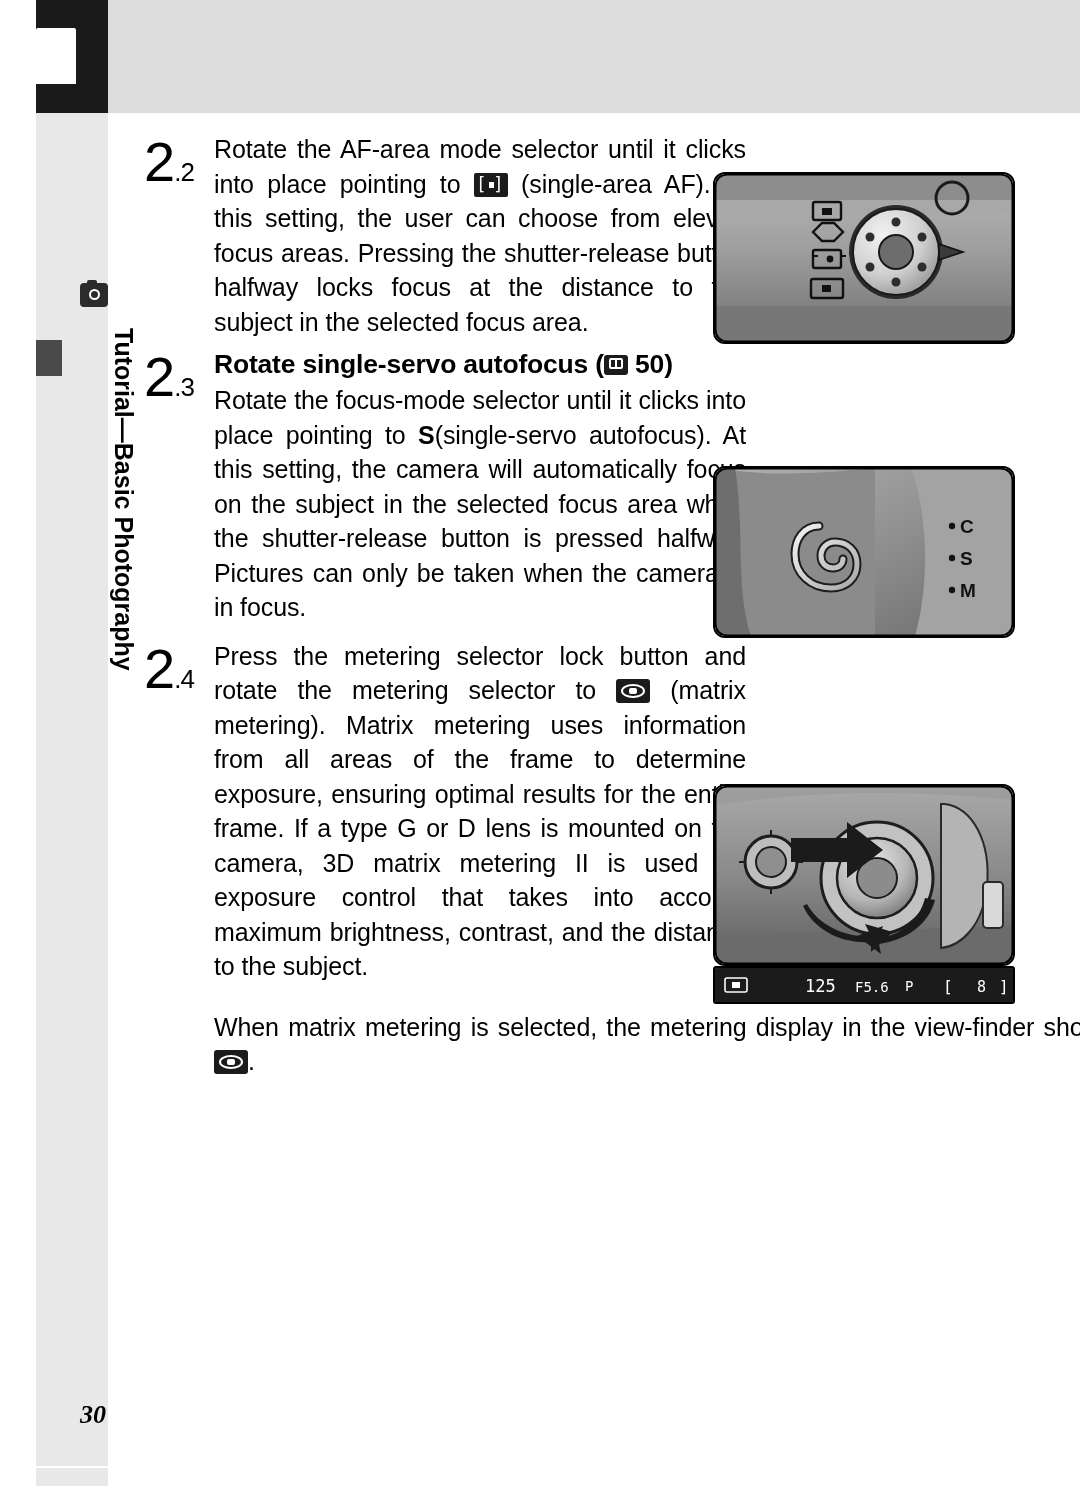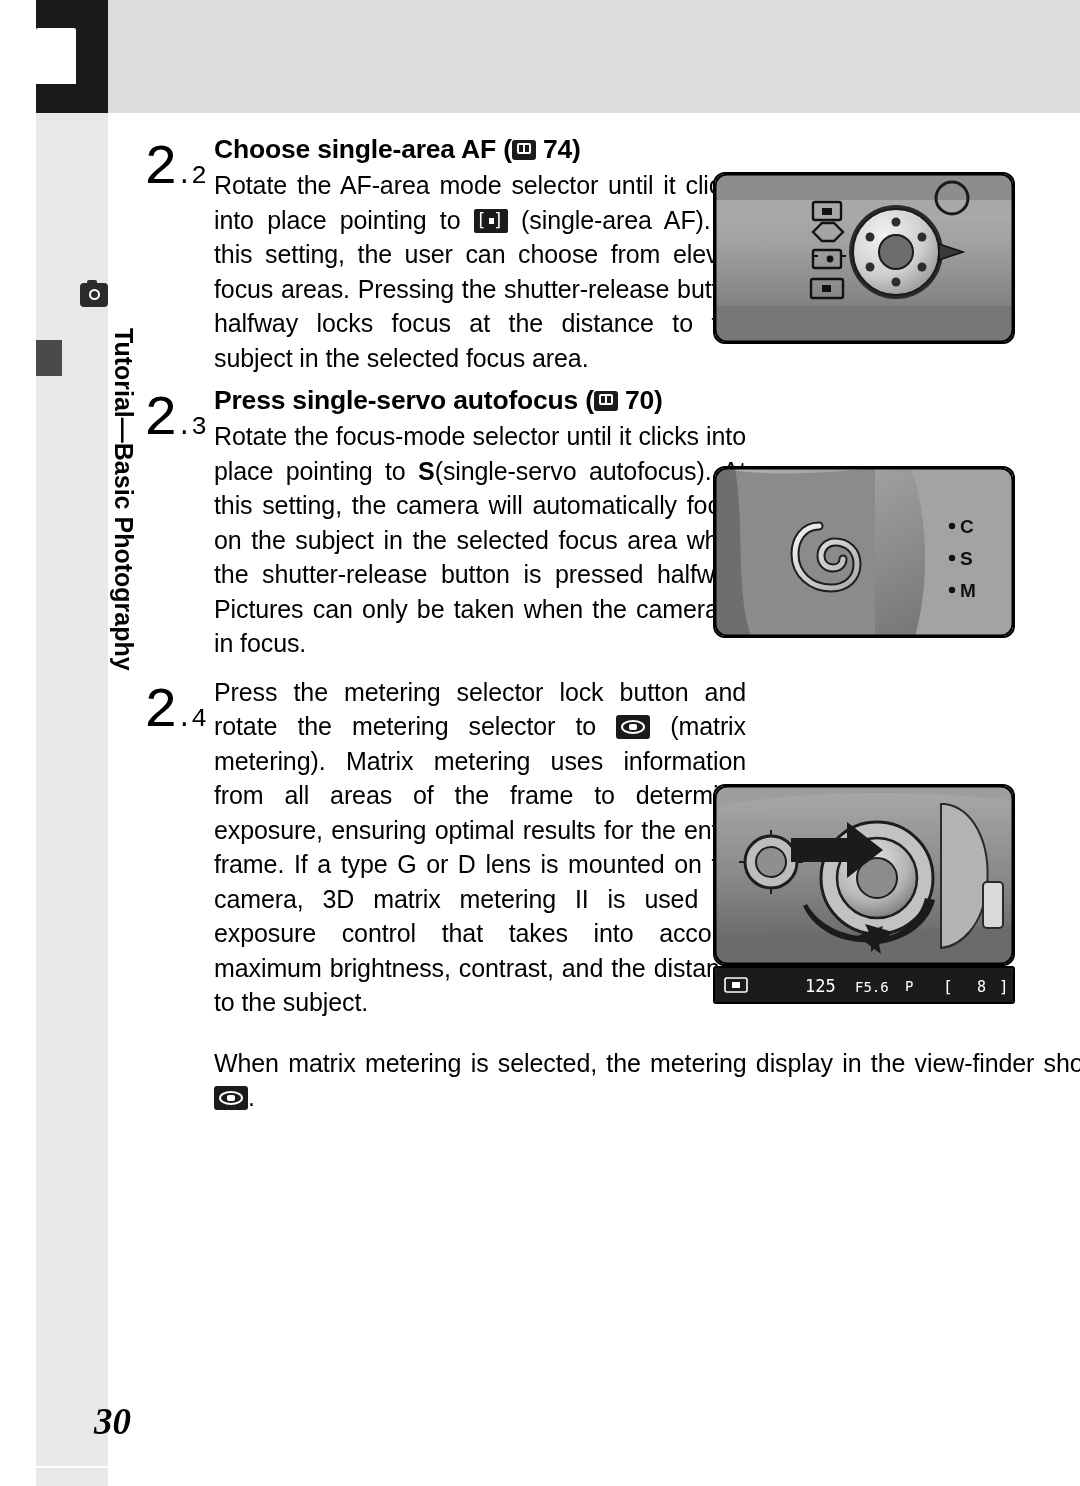--- a/index.html
+++ b/index.html
@@ -111,23 +111,23 @@
   .step {
     position: relative;
     margin-bottom: 8px;
   }
   .step-num {
     position: absolute;
     left: 0; top: 0;
     width: 66px;
     font-size: 56px;
     font-weight: 300;
-    line-height: 72px;
+    line-height: 60px;
     letter-spacing: -1px;
-    font-family: Liberation Mono, monospace;
+    font-family: Liberation Sans, sans-serif;
   }
   .step-num .sub {
     font-size: 26px;
     vertical-align: baseline;
   }
   .step-body {
     margin-left: 70px;
     width: 532px;
   }
   .step-title {
@@ -262,22 +262,22 @@
     left: 713px; top: 966px; width: 298px; height: 34px;
     background: #fca5a5;
     border: 2px solid #000;
     border-radius: 3px;
     overflow: hidden;
   }
 
   
   .page-num {
     position: absolute;
-    left: 94px; top: 1400px;
-    font-size: 37px;
+    left: 80px; top: 1400px;
+    font-size: 26px;
     font-style: italic;
     font-weight: bold;
     font-family: "Liberation Serif", serif;
     text-align: center;
   }
   .footer-rule {
     position: absolute;
     left: 36px; top: 1466px;
     width: 1044px; height: 2px;
     background: #ffffff;
@@ -299,34 +299,31 @@
 </div>
 <div class="tab-marker"></div>
 
 <div class="content">
 
   <div class="step">
     <div class="step-num">
       <span>2</span><span class="sub">.2</span>
     </div>
     <div class="step-body">
-      <div class="step-title">
-        <span>Choose single-area AF (</span><span class="ic ic-book"></span>&nbsp;<span>74</span><span>)</span>
-      </div>
       <p class="step-text"><span>Rotate the AF-area mode selector until it clicks into place pointing to</span> <span class="ic ic-af"></span> <span>(single-area AF).  At this setting, the user can choose from eleven focus areas.  Pressing the shutter-release button halfway locks focus at the distance to the subject in the selected focus area.</span></p>
     </div>
   </div>
 
   <div class="step" style="margin-top:4px;">
     <div class="step-num">
       <span>2</span><span class="sub">.3</span>
     </div>
     <div class="step-body">
       <div class="step-title">
-        <span>Press single-servo autofocus (</span><span class="ic ic-book"></span>&nbsp;<span>70</span><span>)</span>
+        <span>Rotate single-servo autofocus (</span><span class="ic ic-book"></span>&nbsp;<span>50</span><span>)</span>
       </div>
       <p class="step-text"><span>Rotate the focus-mode selector until it clicks into place pointing to</span> <span class="ic-s">S</span><span>(single-servo autofocus).   At this setting, the camera will automatically focus on the subject in the selected focus area when the shutter-release button is pressed halfway.  Pictures can only be taken when the camera is in focus.</span></p>
     </div>
   </div>
 
   <div class="step" style="margin-top:14px;">
     <div class="step-num">
       <span>2</span><span class="sub">.4</span>
     </div>
     <div class="step-body">

